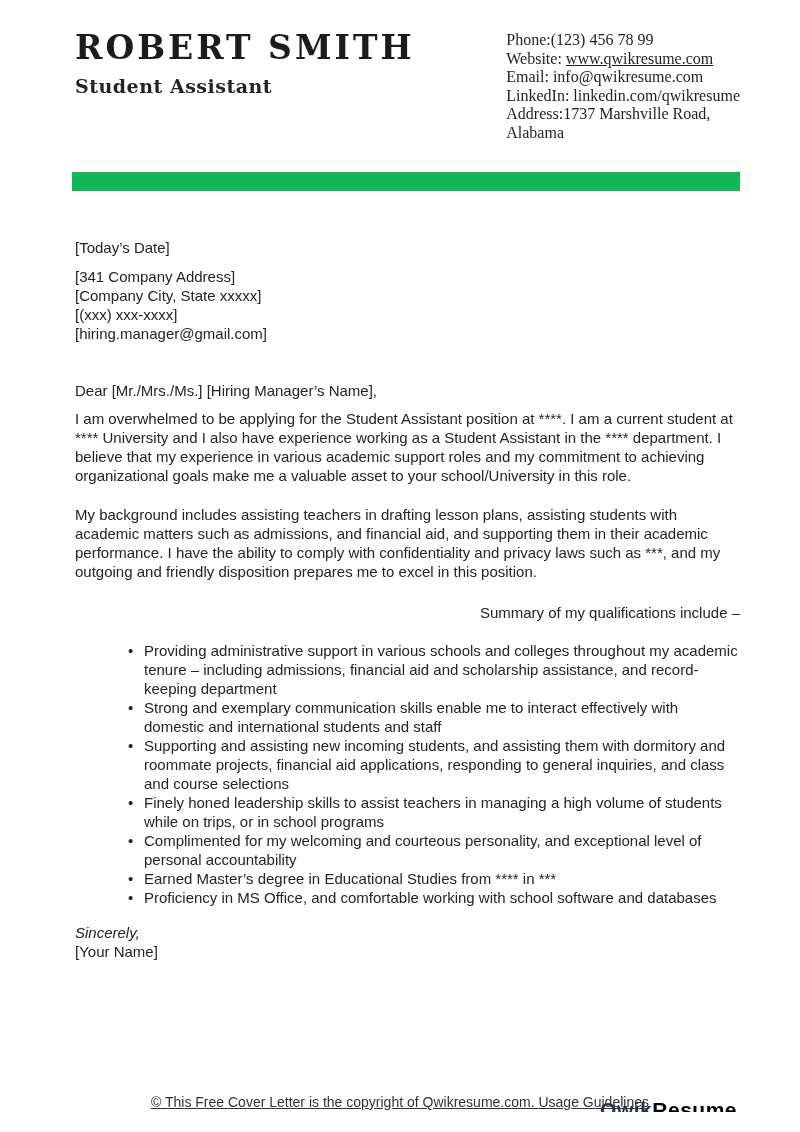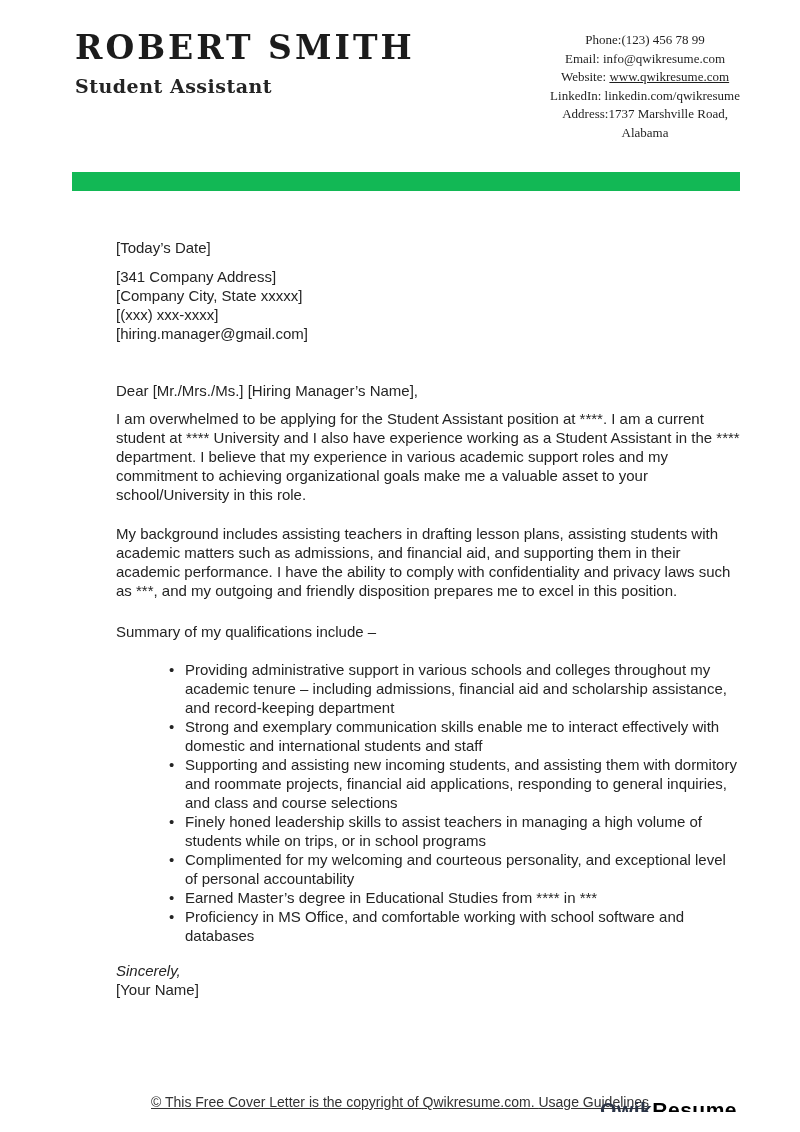--- a/index.html
+++ b/index.html
@@ -32,46 +32,46 @@
   .identity .job-title {
     font-family: "DejaVu Serif", serif;
     font-weight: 700;
     font-size: 19px;
     letter-spacing: 0.5px;
     color: #242424;
     margin-top: 9px;
   }
   .contact {
     font-family: "Liberation Serif", serif;
-    font-size: 13px;
+    font-size: 16px;
     line-height: 18.5px;
-    text-align: center;
+    text-align: left;
     color: #1f1f1f;
     padding-top: 1px;
   }
   .contact .underline { text-decoration: underline; }
   
   .green-bar {
     height: 19px;
     background: #12b855;
     margin: 30px 60px 0 72px;
   }
   
   .letter {
-    padding: 0 60px 0 116px;
+    padding: 0 60px 0 75px;
     font-size: 15px;
     line-height: 19px;
     color: #242424;
   }
   .date-line { margin-top: 47px; }
   .recipient-block { margin-top: 10px; }
   .salutation { margin-top: 38px; }
   .para-1 { margin-top: 9px; }
   .para-2 { margin-top: 20px; }
-  .summary-intro { margin-top: 22px; }
+  .summary-intro { margin-top: 22px; text-align: right; }
   .bullet-list { margin-top: 19px; list-style: none; }
   .bullet-list li {
     position: relative;
     margin-left: 53px;
     padding-left: 16px;
   }
   .bullet-list li .dot {
     position: absolute;
     left: 0;
     top: 0;
@@ -115,22 +115,22 @@
 
 <div class="page">
 
   <div class="header">
     <div class="identity">
       <div class="name">ROBERT SMITH</div>
       <div class="job-title">Student Assistant</div>
     </div>
     <div class="contact">
       <div><span>Phone:</span><span>(123) 456 78 99</span></div>
+      <div><span>Website: </span><span class="underline">www.qwikresume.com</span></div>
       <div><span>Email: </span><span>info@qwikresume.com</span></div>
-      <div><span>Website: </span><span class="underline">www.qwikresume.com</span></div>
       <div><span>LinkedIn: </span><span>linkedin.com/qwikresume</span></div>
       <div><span>Address:</span><span>1737 Marshville Road,</span></div>
       <div>Alabama</div>
     </div>
   </div>
 
   <div class="green-bar"></div>
 
   <div class="letter">
     <div class="date-line">[Today’s Date]</div>

